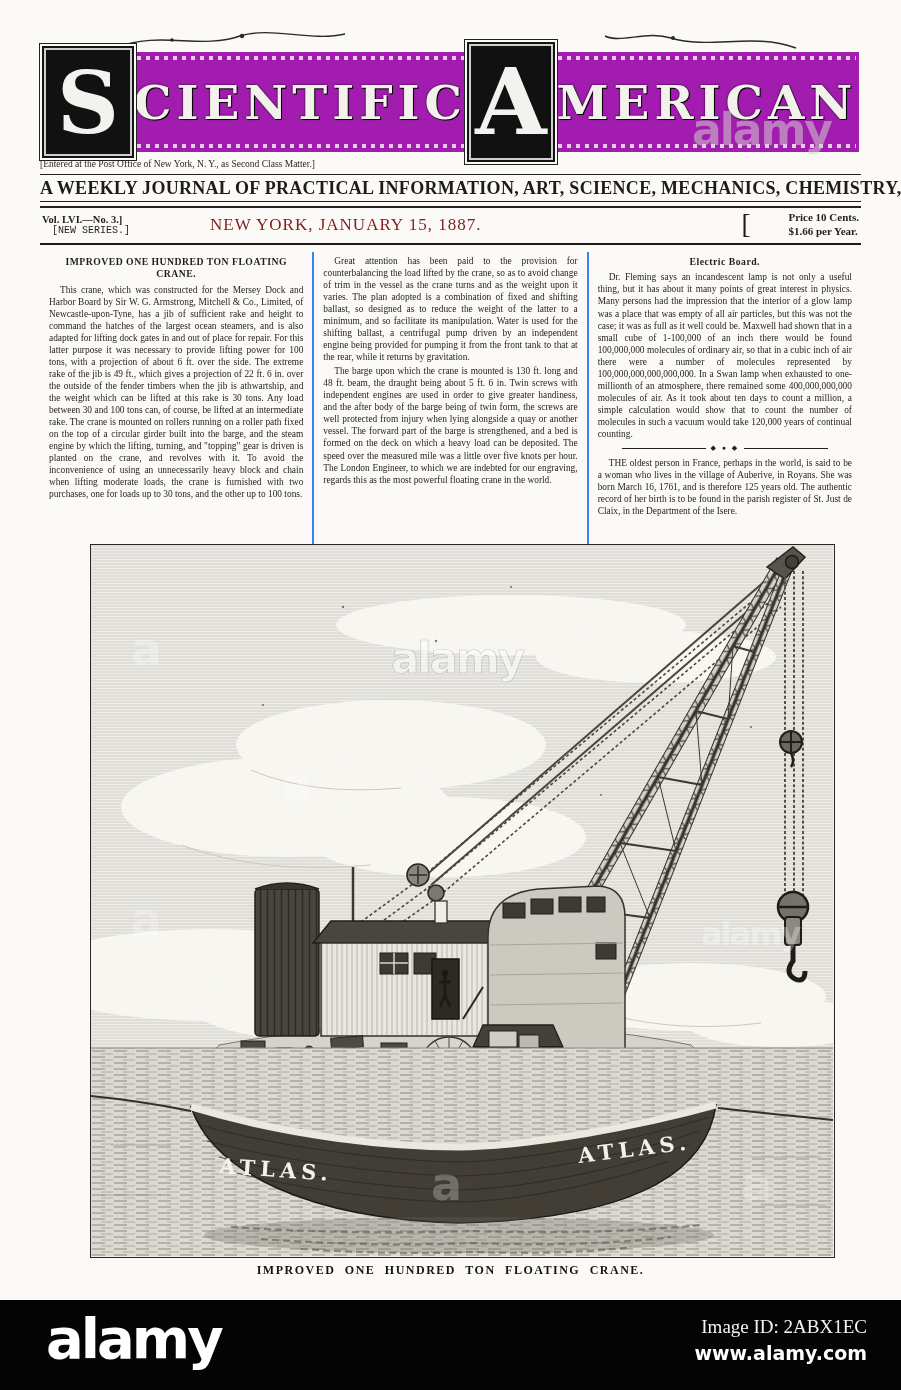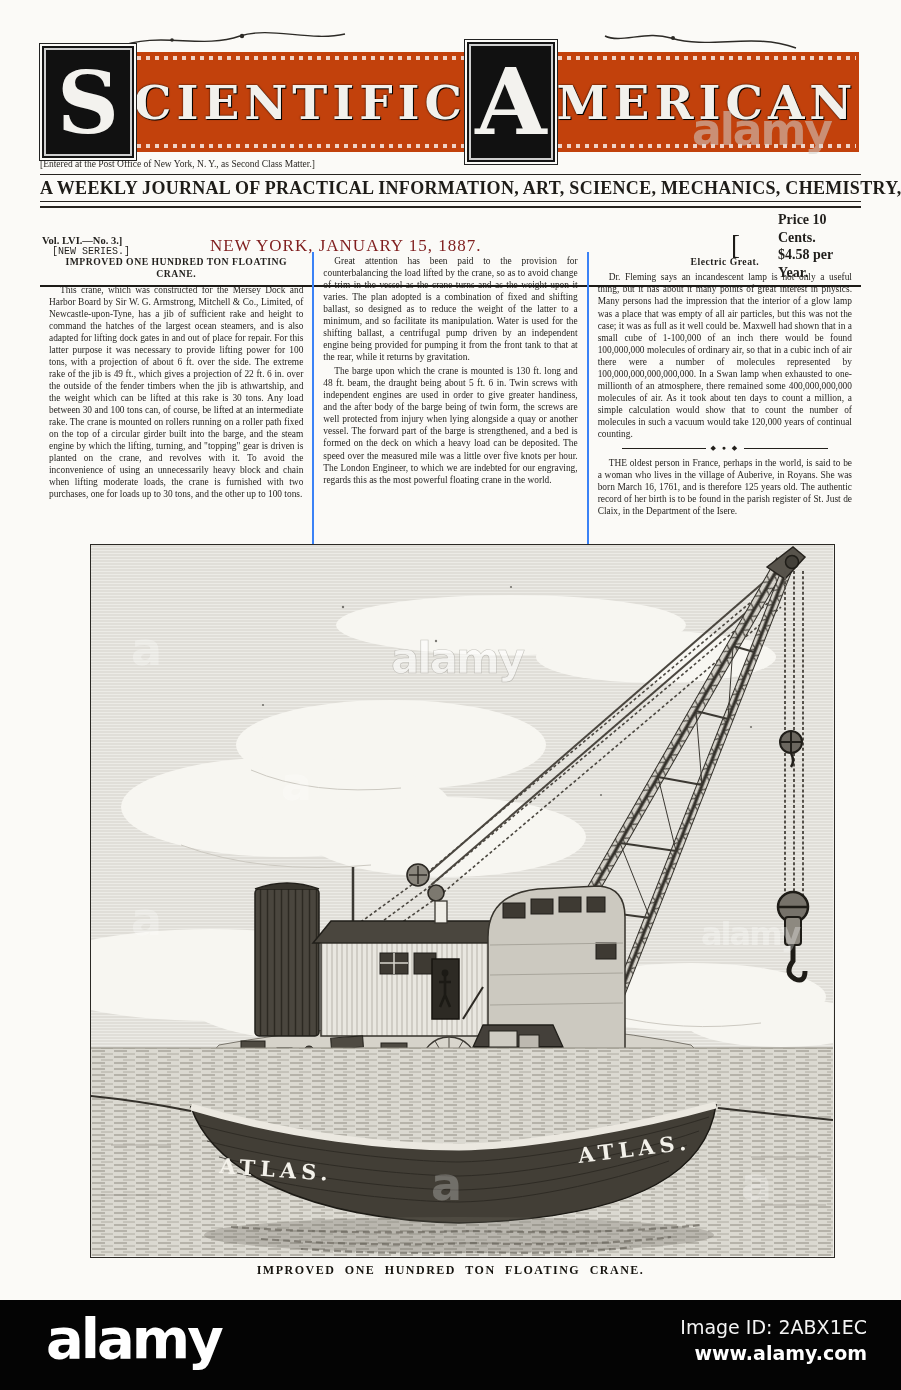--- a/index.html
+++ b/index.html
@@ -9,42 +9,42 @@
   
   .masthead{position:absolute;top:26px;left:40px;right:40px;}
   .flourish-row{height:26px;position:relative;}
   .flourish-row svg{position:absolute;}
   .banner{position:relative;display:flex;align-items:stretch;height:100px;margin:0 2px;}
   .init-box{background:#111;color:#f3f2ee;display:flex;align-items:center;justify-content:center;
             border:2px solid #141414;box-shadow:inset 0 0 0 2px rgba(255,255,255,.8), 0 0 0 2px #fbfaf7, 0 0 0 3px #222;
             font-family:"DejaVu Serif",serif;font-weight:bold;z-index:2;}
   .init-s{width:88px;margin:-6px 0;font-size:86px;}
   .init-a{width:84px;margin:-10px 0;font-size:92px;}
-  .band{flex:1;background:#c2410c;display:flex;align-items:center;justify-content:center;
+  .band{flex:1;background:#a21caf;display:flex;align-items:center;justify-content:center;
         position:relative;font-family:"DejaVu Serif",serif;font-weight:bold;color:#f2f1ec;
         font-size:47px;letter-spacing:5px;text-shadow:1px 1px 0 #000,0 0 2px #000;}
   .band::before,.band::after{content:"";position:absolute;left:3px;right:3px;height:4px;
         background:repeating-linear-gradient(90deg,rgba(255,255,255,.85) 0 4px,transparent 4px 9px);opacity:.9;}
   .band::before{top:4px;} .band::after{bottom:4px;}
   .mast-watermark{position:absolute;right:28px;top:52px;z-index:3;
         font-family:"DejaVu Sans",sans-serif;font-weight:bold;font-size:44px;letter-spacing:-2px;
         color:rgba(210,208,204,.55);pointer-events:none;}
   .entered{margin-top:7px;text-align:left;font-size:9.5px;color:#2a2723;}
   .rule-thin{border-top:1.5px solid #26231f;margin-top:5px;}
   .subtitle{white-space:nowrap;text-align:center;font-weight:bold;font-size:18px;
             letter-spacing:.3px;padding:3px 0 2px;color:#1e1c18;}
   .rule-double{height:4px;border-top:1px solid #26231f;border-bottom:2px solid #26231f;}
   .dateline{display:flex;align-items:center;padding:3px 2px 4px;}
   .dl-left{width:168px;}
   .dl-left .l1{font-weight:bold;font-size:10.5px;}
   .dl-left .l2{font-size:10px;padding-left:10px;font-family:Liberation Mono, monospace;}
   .dl-center{flex:1;text-align:left;font-size:17px;letter-spacing:1px;color:#7f1d1d;}
   .dl-right{width:128px;display:flex;align-items:center;justify-content:flex-end;}
   .bracket{font-size:27px;font-weight:400;line-height:.8;margin-right:2px;color:#1c1a17;}
-  .price-lines{font-weight:bold;font-size:14px;line-height:1.25;margin-left:36px;}
+  .price-lines{font-weight:bold;font-size:11px;line-height:1.25;margin-left:36px;}
   .rule-heavy{border-top:2.5px solid #1d1b17;}
 
   
   .columns{position:absolute;top:252px;left:40px;right:40px;height:292px;display:flex;overflow:hidden;}
   .col{flex:1;padding:3px 9px 0;font-size:9.4px;line-height:1.28;text-align:justify;}
   .col + .col{border-left:2px solid #3b82f6;}
   .col h3{font-size:9.7px;text-align:center;letter-spacing:.5px;margin:1px 0 3px;font-weight:bold;}
   .col p{margin:0 0 2px;text-indent:11px;}
   .ornament{display:flex;align-items:center;margin:4px 24px;color:#23201c;}
   .ornament .orn-line{flex:1;border-top:1.3px solid #23201c;}
@@ -56,21 +56,21 @@
   .figure svg{display:block;}
   .caption{position:absolute;top:1263px;left:0;right:0;text-align:center;
            font-weight:bold;font-size:12px;letter-spacing:1.5px;word-spacing:5px;color:#16140f;}
 
   
   .footer-bar{position:absolute;left:0;bottom:0;width:100%;height:90px;background:#040404;}
   .alamy-logo{position:absolute;left:46px;top:6px;font-family:"DejaVu Sans",sans-serif;
               font-weight:bold;font-size:56px;letter-spacing:-3px;color:#ffffff;}
   .footer-right{position:absolute;right:34px;top:16px;text-align:right;color:#ffffff;
                 font-family:"DejaVu Sans",sans-serif;}
-  .footer-right .image-id{font-size:19px;font-weight:400;margin-bottom:4px;color:#f4f4f4;}
+  .footer-right .image-id{font-size:19px;font-weight:400;margin-bottom:4px;color:#f4f4f4;font-family:Liberation Serif, serif;}
   .footer-right .site-url{font-size:19px;font-weight:bold;}
 </style>
 </head>
 <body>
 
 <div class="page">
 
   <div class="masthead">
     <div class="flourish-row">
       <svg style="left:70px;top:2px" width="240" height="24" viewBox="0 0 240 24">
@@ -100,38 +100,38 @@
     <div class="dateline">
       <div class="dl-left">
         <div class="l1">Vol. LVI.—No. 3.]</div>
         <div class="l2">[NEW SERIES.]</div>
       </div>
       <div class="dl-center">NEW YORK, JANUARY 15, 1887.</div>
       <div class="dl-right">
         <span class="bracket">[</span>
         <span class="price-lines">
           <span style="display:block">Price 10 Cents.</span>
-          <span style="display:block">$4.58 per Year.</span>
+          <span style="display:block">$1.66 per Year.</span>
         </span>
       </div>
     </div>
     <div class="rule-heavy"></div>
   </div>
 
   <div class="columns">
     <div class="col">
       <h3>IMPROVED ONE HUNDRED TON FLOATING CRANE.</h3>
       <p>This crane, which was constructed for the Mersey Dock and Harbor Board by Sir W. G. Armstrong, Mitchell &amp; Co., Limited, of Newcastle-upon-Tyne, has a jib of sufficient rake and height to command the hatches of the largest ocean steamers, and is also adapted for lifting dock gates in and out of place for repair. For this latter purpose it was necessary to provide lifting power for 100 tons, with a projection of about 6 ft. over the side. The extreme rake of the jib is 49 ft., which gives a projection of 22 ft. 6 in. over the outside of the fender timbers when the jib is athwartship, and the weight which can be lifted at this rake is 30 tons. Any load between 30 and 100 tons can, of course, be lifted at an intermediate rake. The crane is mounted on rollers running on a roller path fixed on the top of a circular girder built into the barge, and the steam engine by which the lifting, turning, and "topping" gear is driven is planted on the crane, and revolves with it. To avoid the inconvenience of using an unnecessarily heavy block and chain when lifting moderate loads, the crane is furnished with two purchases, one for loads up to 30 tons, and the other up to 100 tons.</p>
     </div>
     <div class="col">
       <p>Great attention has been paid to the provision for counterbalancing the load lifted by the crane, so as to avoid change of trim in the vessel as the crane turns and as the weight upon it varies. The plan adopted is a combination of fixed and shifting ballast, so designed as to reduce the weight of the latter to a minimum, and so facilitate its manipulation. Water is used for the shifting ballast, a centrifugal pump driven by an independent engine being provided for pumping it from the front tank to that at the rear, while it returns by gravitation.</p>
       <p>The barge upon which the crane is mounted is 130 ft. long and 48 ft. beam, the draught being about 5 ft. 6 in. Twin screws with independent engines are used in order to give greater handiness, and the after body of the barge being of twin form, the screws are well protected from injury when lying alongside a quay or another vessel. The forward part of the barge is strengthened, and a bed is formed on the deck on which a heavy load can be deposited. The speed over the measured mile was a little over five knots per hour. The London Engineer, to which we are indebted for our engraving, regards this as the most powerful floating crane in the world.</p>
     </div>
     <div class="col">
-      <h3>Electric Great.</h3>
+      <h3>Electric Board.</h3>
       <p>Dr. Fleming says an incandescent lamp is not only a useful thing, but it has about it many points of great interest in physics. Many persons had the impression that the interior of a glow lamp was a place that was empty of all air particles, but this was not the case; it was as full as it well could be. Maxwell had shown that in a small cube of 1-100,000 of an inch there would be found 100,000,000 molecules of ordinary air, so that in a cubic inch of air there were a number of molecules represented by 100,000,000,000,000,000. In a Swan lamp when exhausted to one-millionth of an atmosphere, there remained some 400,000,000,000 molecules of air. As it took about ten days to count a million, a simple calculation would show that to count the number of molecules in such a vacuum would take 120,000 years of continual counting.</p>
       <div class="ornament">
         <span class="orn-line"></span>
         <span class="orn-glyph">◆ ● ◆</span>
         <span class="orn-line"></span>
       </div>
       <p>THE oldest person in France, perhaps in the world, is said to be a woman who lives in the village of Auberive, in Royans. She was born March 16, 1761, and is therefore 125 years old. The authentic record of her birth is to be found in the parish register of St. Just de Claix, in the Department of the Isere.</p>
     </div>
   </div>
 

